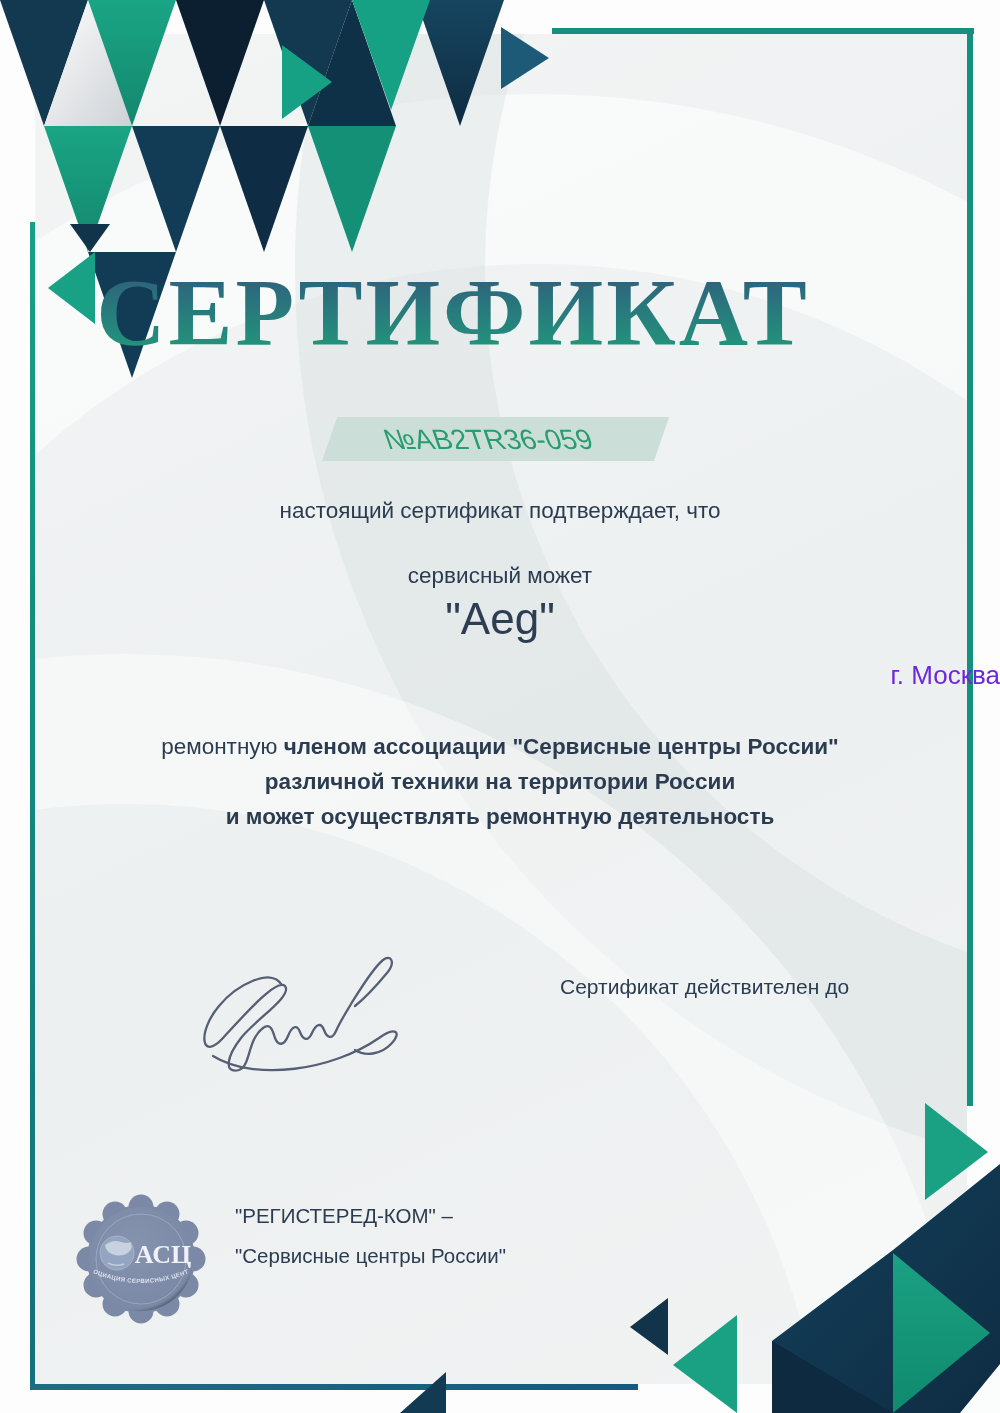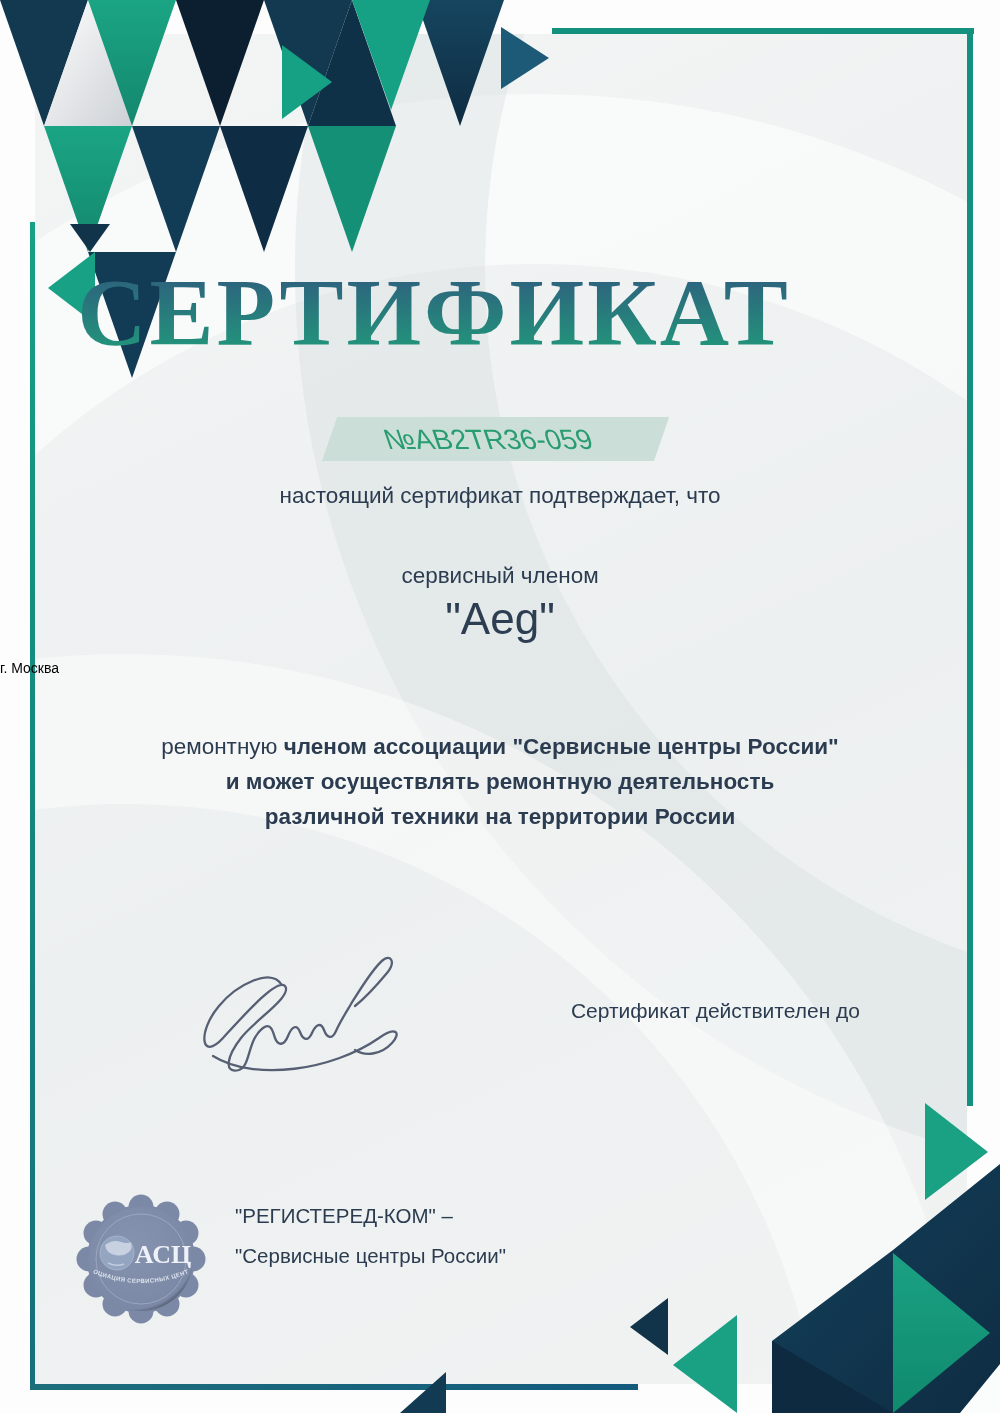--- a/index.html
+++ b/index.html
@@ -21,36 +21,36 @@
   .f-left{left:30px;top:222px;width:5px;height:1168px;background:linear-gradient(180deg,#17a184,#14907e 30%,#156f7c);}
   .f-bottom{left:30px;top:1384px;width:608px;height:6px;background:linear-gradient(90deg,#1d6f7c,#135a7c);}
 
   svg.decor{position:absolute;display:block;}
 
   
   .title{position:absolute;left:0;top:265px;width:868px;text-align:center;
          font-family:"Liberation Serif","DejaVu Serif",serif;font-weight:700;
          font-size:96px;letter-spacing:3px;line-height:1;
          background:linear-gradient(180deg,#2f5d7e 5%,#277f7c 55%,#21997b 95%);
-         -webkit-background-clip:text;background-clip:text;color:transparent;}
+         -webkit-background-clip:text;background-clip:text;color:transparent;padding-left:19px;}
   .banner{position:absolute;left:322px;top:417px;width:332px;height:44px;
           background:#cbdfd8;transform:skewX(-19deg);transform-origin:0 100%;}
   .banner-text{position:absolute;left:0;top:0;width:100%;height:44px;line-height:45px;
           text-align:center;transform:skewX(19deg);color:#2a9c72;font-size:28px;}
-  .intro{position:absolute;left:0;top:483px;width:1000px;text-align:center;font-size:22.5px;color:#2c3c50;}
+  .intro{position:absolute;left:0;top:498px;width:1000px;text-align:center;font-size:22.5px;color:#2c3c50;}
   .orgtype{position:absolute;left:0;top:563px;width:1000px;text-align:center;font-size:22.5px;color:#2c3c50;}
   .orgname{position:absolute;left:0;top:594px;width:1000px;text-align:center;font-size:44px;color:#2d3e52;}
-  .orgcity{position:absolute;left:0;top:660px;width:1000px;text-align:left;font-size:14px;color:#000000;}
+  .orgcity{position:absolute;left:0;top:660px;width:1000px;text-align:right;font-size:26px;color:#6d28d9;}
   .body-par{position:absolute;left:0;top:729px;width:1000px;text-align:center;
             font-size:22.5px;line-height:35px;color:#2c3c50;}
   .body-par .lead{font-weight:400;}
   .body-par .strong{font-weight:700;}
   .body-par .mid{font-weight:600;}
-  .validity{position:absolute;left:560px;top:973px;width:300px;text-align:right;
-            font-size:21px;line-height:27px;color:#2c3c50;margin-top:24px;}
+  .validity{position:absolute;left:560px;top:973px;width:300px;text-align:left;
+            font-size:21px;line-height:27px;color:#2c3c50;}
   .footer-block{position:absolute;left:235px;top:1196px;width:420px;font-size:20.5px;
             line-height:40px;color:#2c3c50;}
 </style>
 </head>
 <body>
 
 <div id="page">
 
   <div class="inner">
     <div class="arc arc1"></div>
@@ -125,28 +125,28 @@
   </svg>
 
   <div class="title">СЕРТИФИКАТ</div>
 
   <div class="banner"></div>
   <div style="position:absolute;left:322px;top:417px;width:332px;height:44px;">
     <div class="banner-text">№AB2TR36-059</div>
   </div>
 
   <div class="intro">настоящий сертификат подтверждает, что</div>
-  <div class="orgtype">сервисный членом</div>
+  <div class="orgtype">сервисный может</div>
   <div class="orgname">"Aeg"</div>
   <div class="orgcity">г. Москва</div>
 
   <div class="body-par">
     <div><span class="lead">ремонтную </span><span class="strong">членом ассоциации "Сервисные центры России"</span></div>
+    <div class="mid">различной техники на территории России</div>
     <div class="mid">и может осуществлять ремонтную деятельность</div>
-    <div class="mid">различной техники на территории России</div>
   </div>
 
   <svg class="decor" style="left:185px;top:940px;" width="240" height="150" viewBox="0 0 240 150">
     <g fill="none" stroke="#565f74" stroke-width="2.3" stroke-linecap="round">
       <path d="M 96 44 C 86 28 52 44 34 66 C 12 92 16 122 38 98 C 60 74 92 38 100 46 C 108 56 70 80 56 98 C 42 116 38 134 54 130 C 66 126 62 100 78 88 C 86 82 88 92 90 98 C 93 106 99 106 103 96 C 107 86 112 84 115 92 C 118 100 123 102 127 93 C 131 84 136 82 139 90 C 142 98 147 100 151 91 C 155 82 160 74 166 64 C 176 48 188 28 198 20 C 206 14 211 22 202 33 C 192 45 180 58 170 66"></path>
       <path d="M 28 116 C 70 142 148 130 194 98 C 210 86 217 92 207 103 C 197 114 181 117 170 110"></path>
     </g>
   </svg>
 
   <div class="validity">

